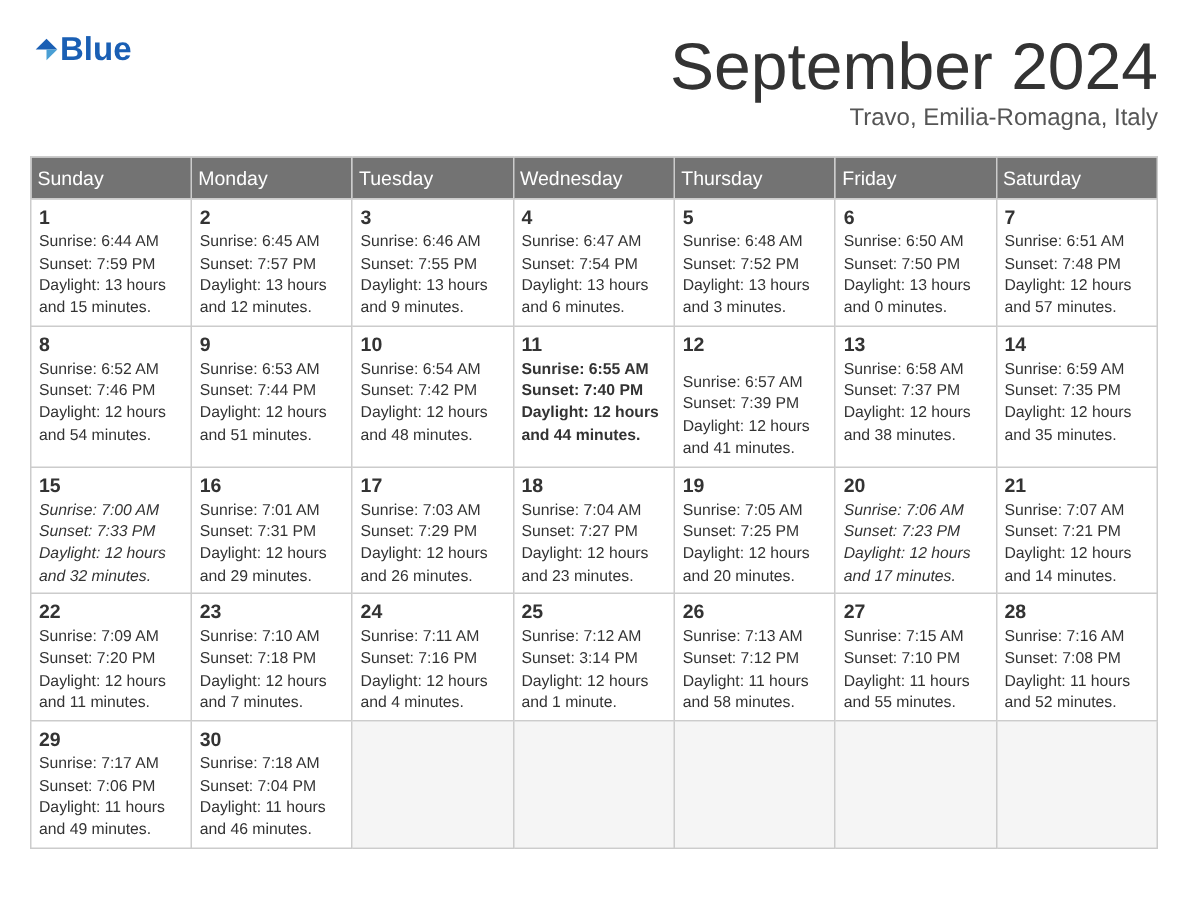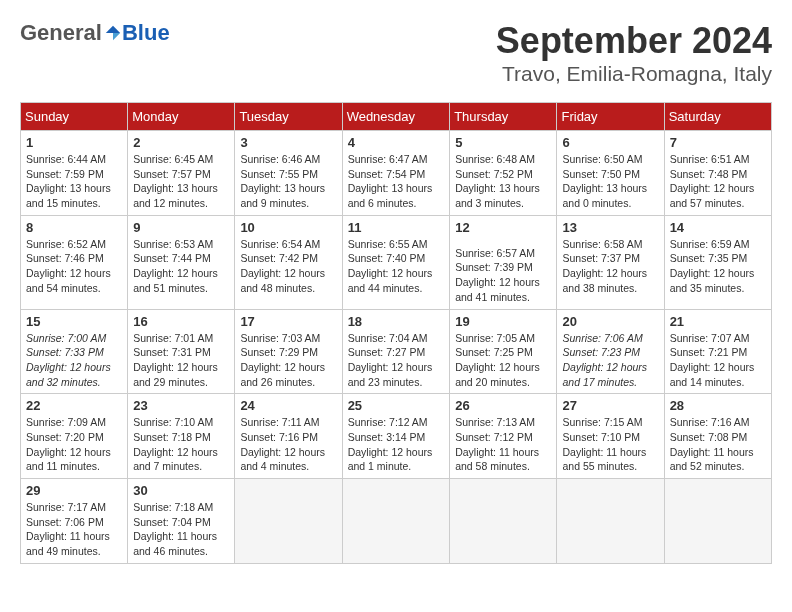--- a/index.html
+++ b/index.html
@@ -32,35 +32,35 @@
     .logo-blue { color: #1a5fb4; }
     .logo-icon {
       width: 18px;
       height: 18px;
       margin-left: 2px;
     }
     .title-block {
       text-align: right;
     }
     .month-title {
-      font-size: 36px;
-      font-weight: bold;
+      font-size: 44px;
+      font-weight: normal;
       color: #333;
     }
     .location-title {
-      font-size: 21px;
+      font-size: 16px;
       color: #555;
     }
     .calendar {
       width: 100%;
       border-collapse: collapse;
       font-size: 11px;
     }
     .calendar th {
-      background: #b91c1c;
+      background: #737373;
       color: #fff;
       padding: 6px 4px;
       text-align: left;
       font-size: 13px;
       font-weight: normal;
       border: 1px solid #ccc;
     }
     .calendar td {
       border: 1px solid #ccc;
       vertical-align: top;
@@ -83,21 +83,20 @@
       line-height: 1.4;
       color: #333;
     }
   </style>
 </head>
 <body>
 
 <div class="header">
   <div class="logo">
     <div class="logo-text">
-      <span class="logo-general">General</span>
       <svg class="logo-icon" viewBox="0 0 20 20">
         <polygon points="10,2 18,10 10,10 2,10" fill="#1a5fb4"></polygon>
         <polygon points="10,10 18,10 10,18" fill="#4a9fd4"></polygon>
       </svg>
       <span class="logo-blue">Blue</span>
     </div>
   </div>
   <div class="title-block">
     <div class="month-title">September 2024</div>
     <div class="location-title">Travo, Emilia-Romagna, Italy</div>
@@ -185,21 +184,21 @@
         </td>
         <td>
           <div class="day-num">10</div>
           <div class="day-info" style="white-space: pre-line;">Sunrise: 6:54 AM
 Sunset: 7:42 PM
 Daylight: 12 hours
 and 48 minutes.</div>
         </td>
         <td>
           <div class="day-num">11</div>
-          <div class="day-info" style="white-space: pre-line;">Sunrise: 6:55 AM
+          <div class="day-info" style="white-space: pre-line; font-weight: bold;">Sunrise: 6:55 AM
 Sunset: 7:40 PM
 Daylight: 12 hours
 and 44 minutes.</div>
         </td>
         <td>
           <div class="day-num">12</div>
           <div class="day-info" style="white-space: pre-line; margin-top: 11px;">Sunrise: 6:57 AM
 Sunset: 7:39 PM
 Daylight: 12 hours
 and 41 minutes.</div>

